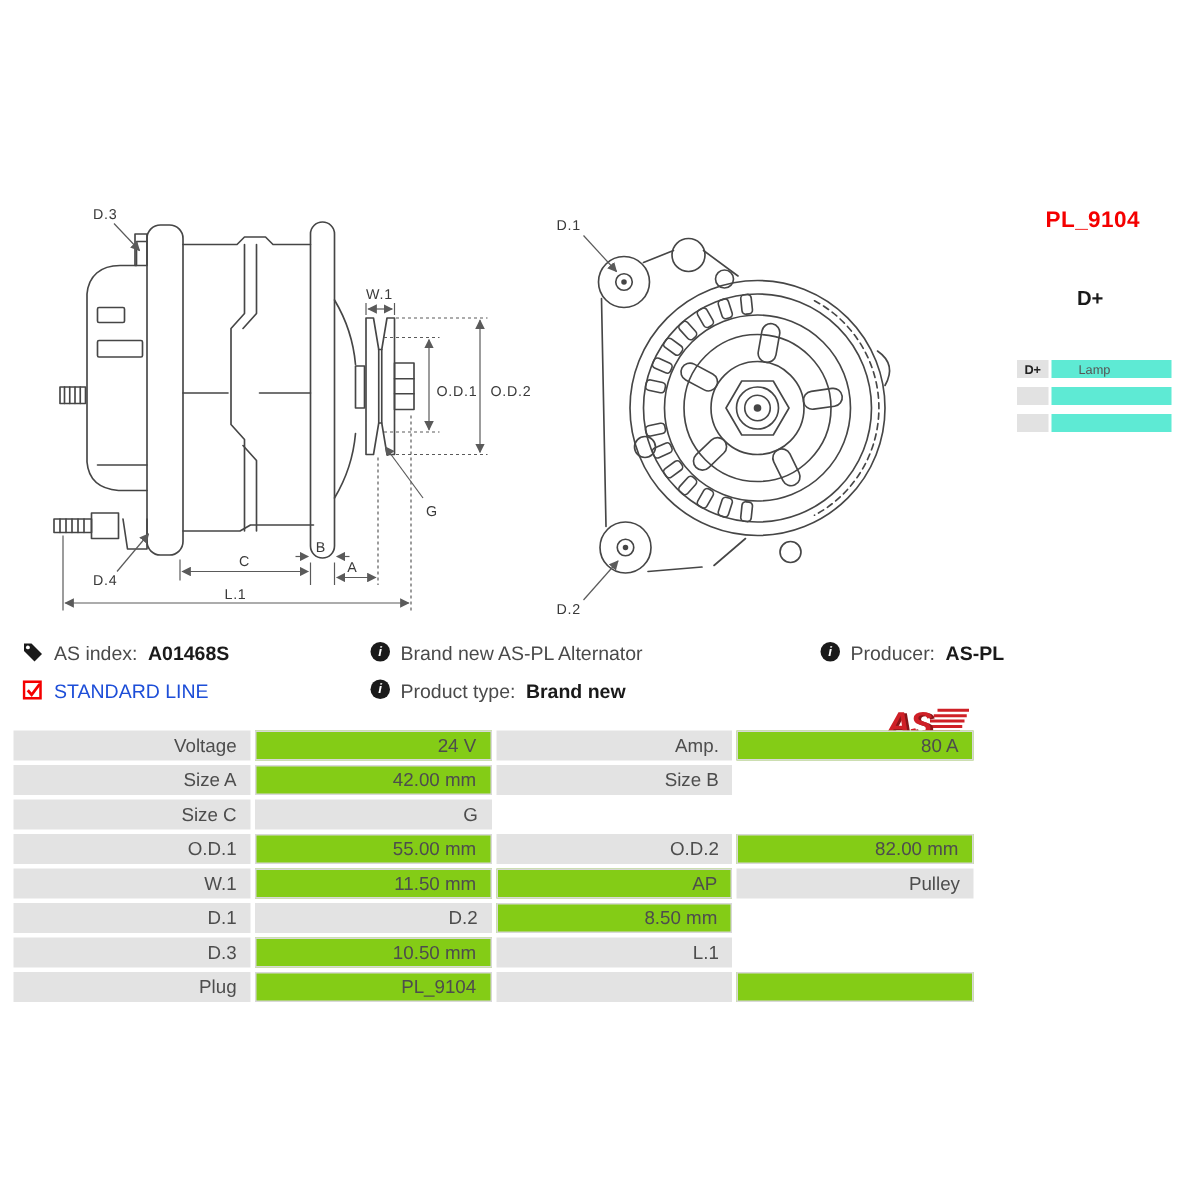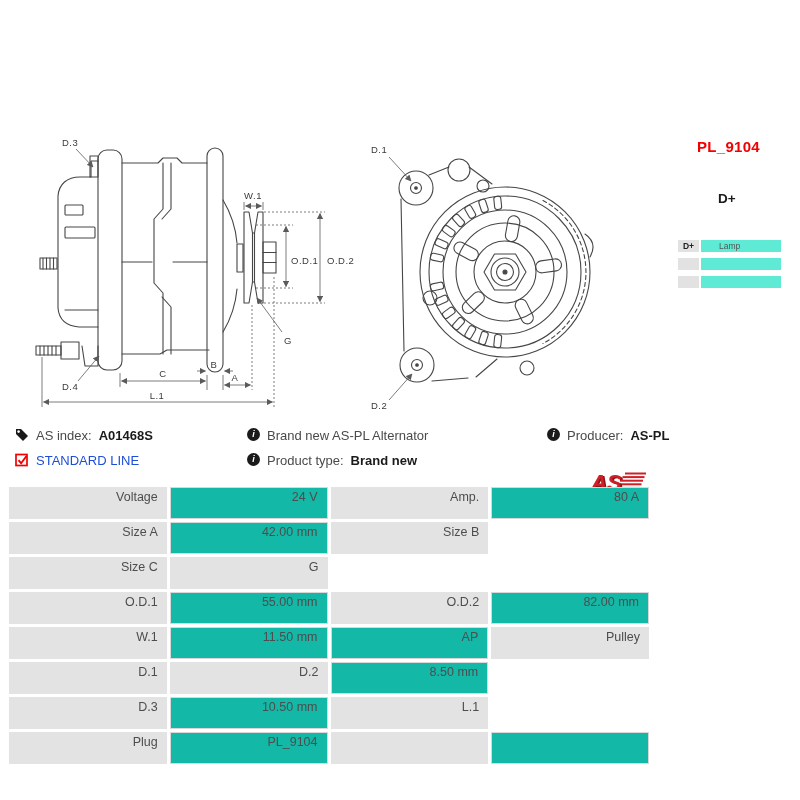--- a/index.html
+++ b/index.html
@@ -29,24 +29,24 @@
   .info-row{display:flex;align-items:flex-start;gap:7px;font-size:13px;color:#4a4a4a;height:14px;}
   .info-row b{color:#1a1a1a;}
   .red-line{color:#1d4ed8;font-weight:normal;}
   .circle-i{display:inline-block;width:13px;height:13px;border-radius:50%;background:#1a1a1a;color:#fff;
             font-size:9px;font-weight:bold;text-align:center;line-height:13px;font-style:italic;flex:0 0 13px;}
   .logo-box{position:absolute;left:588px;top:445px;margin-top:23px;}
 
   
   .spec{position:absolute;left:9px;top:487px;width:640px;}
   .spec-row{display:grid;grid-template-columns:1fr 1fr 1fr 1fr;gap:3px;margin-bottom:3px;}
-  .cell{height:32px;line-height:20px;font-size:12.5px;color:#4d4d4d;text-align:right;
+  .cell{height:20px;line-height:20px;font-size:12.5px;color:#4d4d4d;text-align:right;
         padding-right:9px;box-sizing:border-box;}
   .cell.label{background:#e3e3e3;}
-  .cell.value{background:#14b8a6;border:1px solid #d8d8d8;line-height:18px;}
+  .cell.value{background:#84cc16;border:1px solid #d8d8d8;line-height:18px;}
 </style>
 </head>
 <body>
 
 <div class="page">
 
   <svg class="drawing" width="800" height="420" viewBox="0 0 800 420">
     <defs>
       <marker id="ah" viewBox="0 0 10 10" refX="9" refY="5" markerWidth="8" markerHeight="8" orient="auto-start-reverse">
         <path d="M0,0 L10,5 L0,10 z" fill="#5a5a5a"></path>

